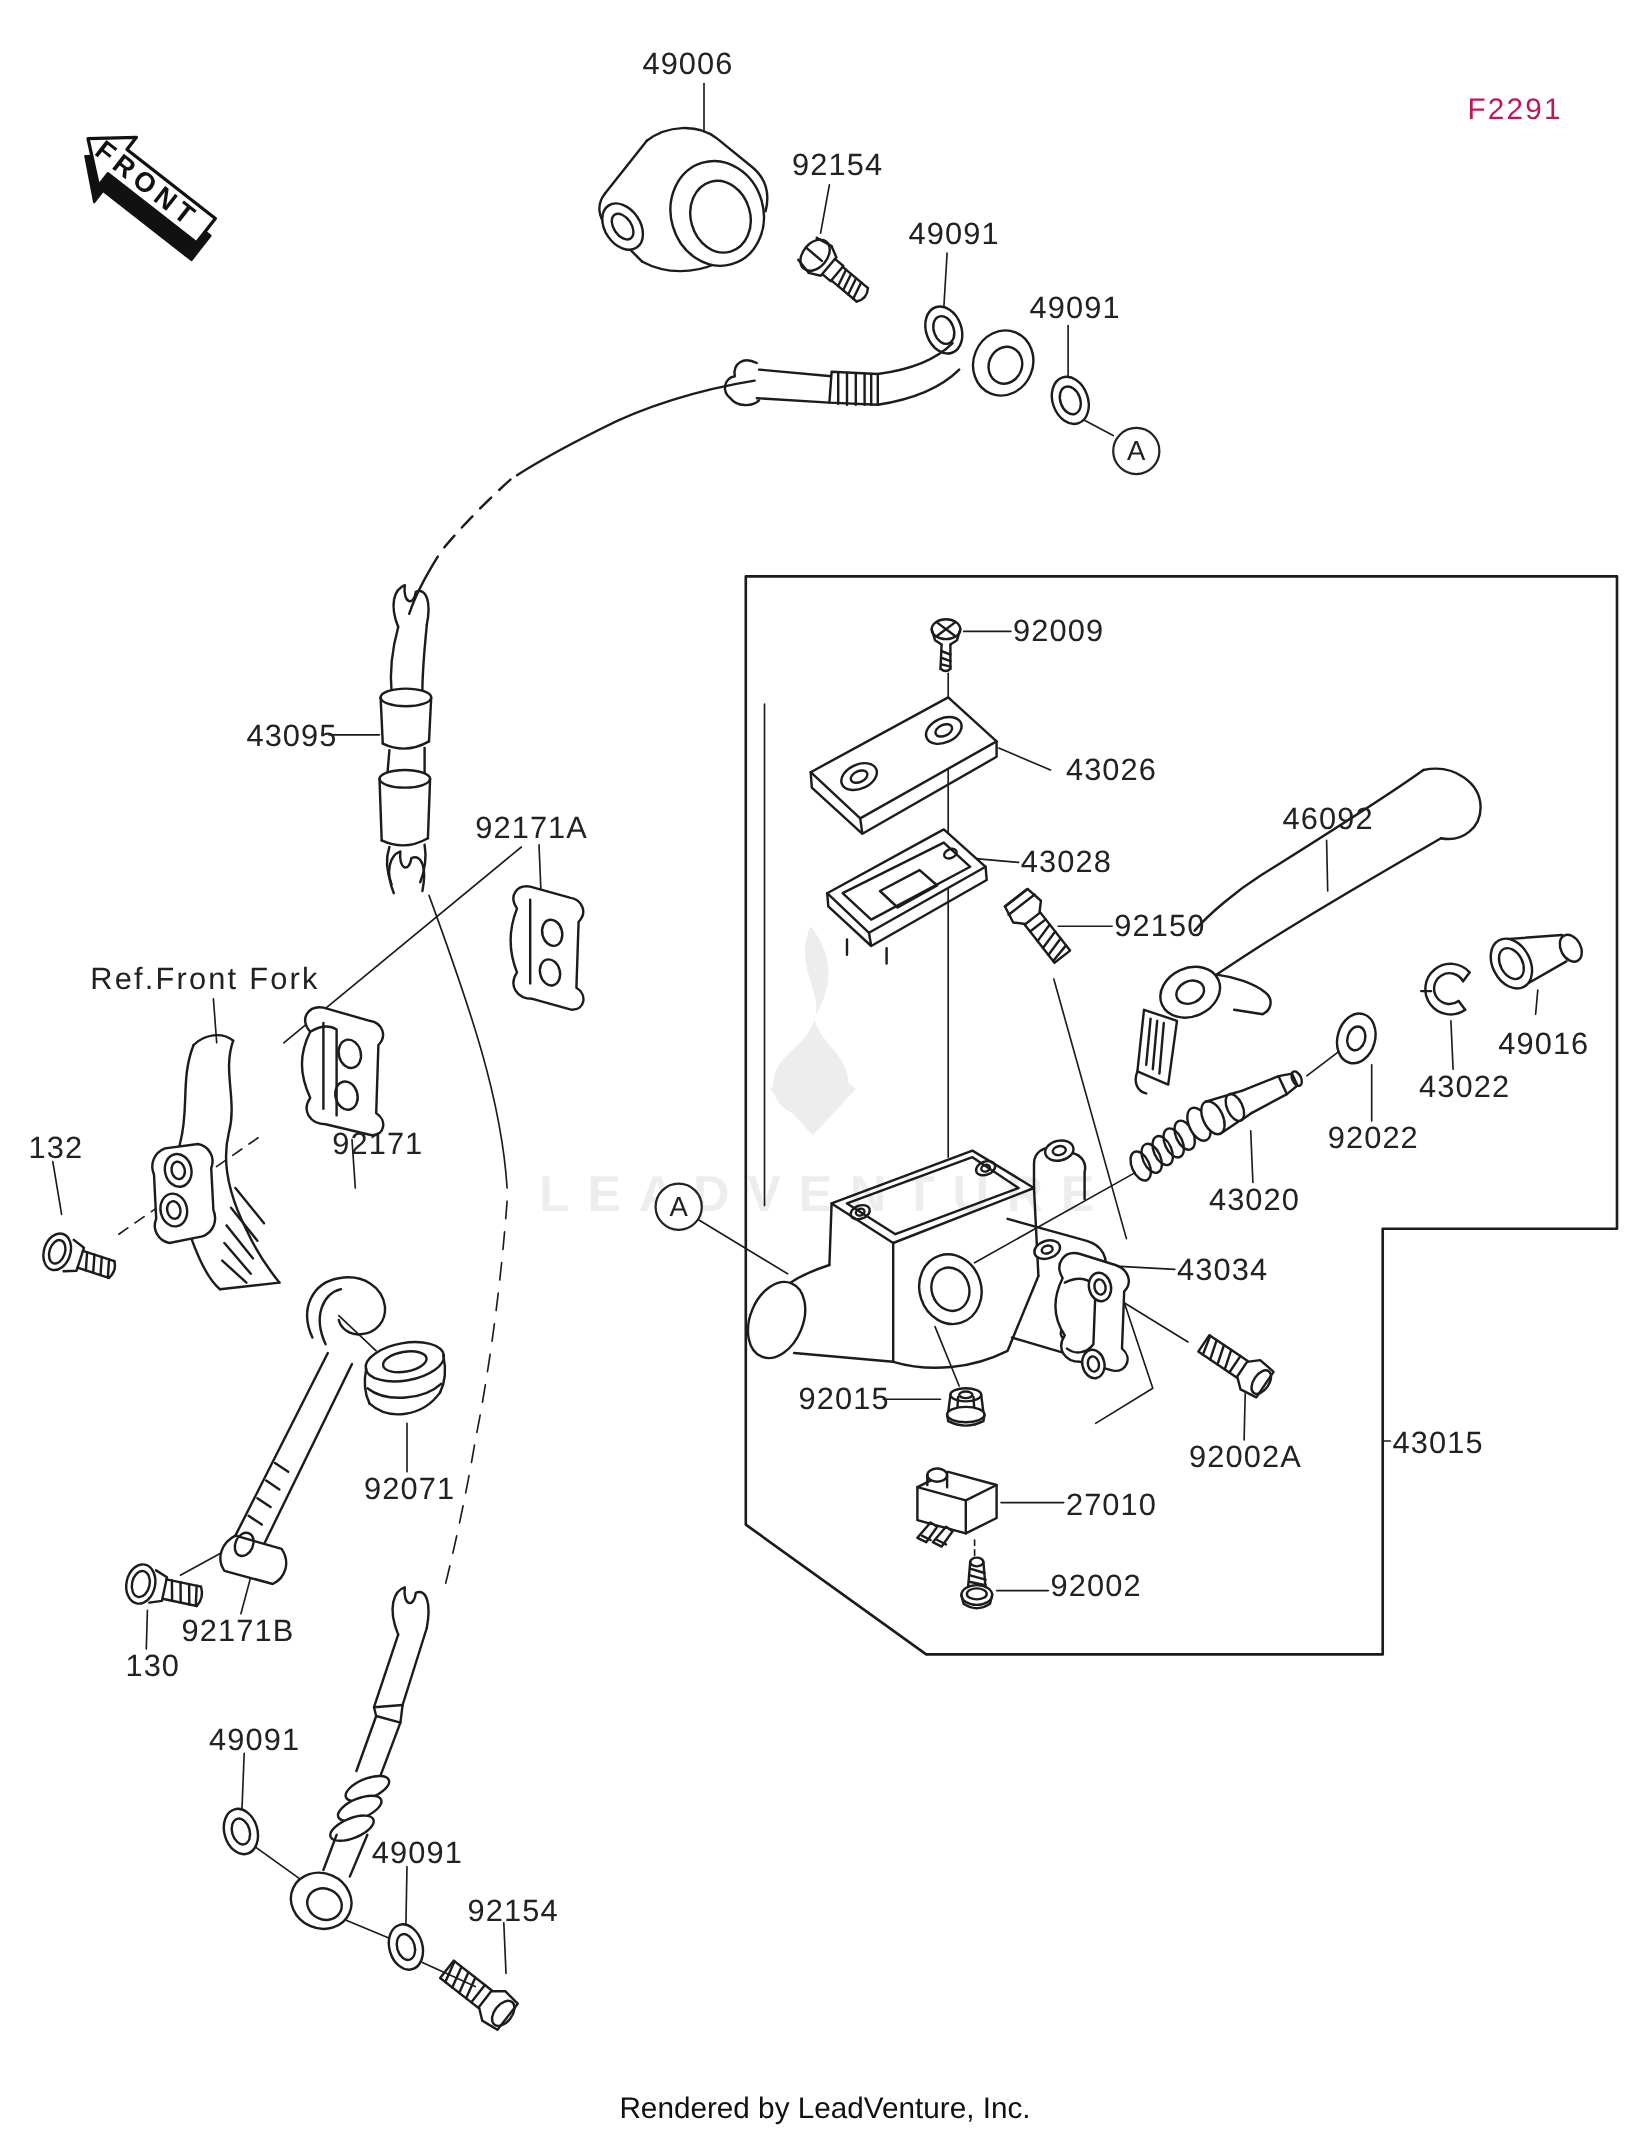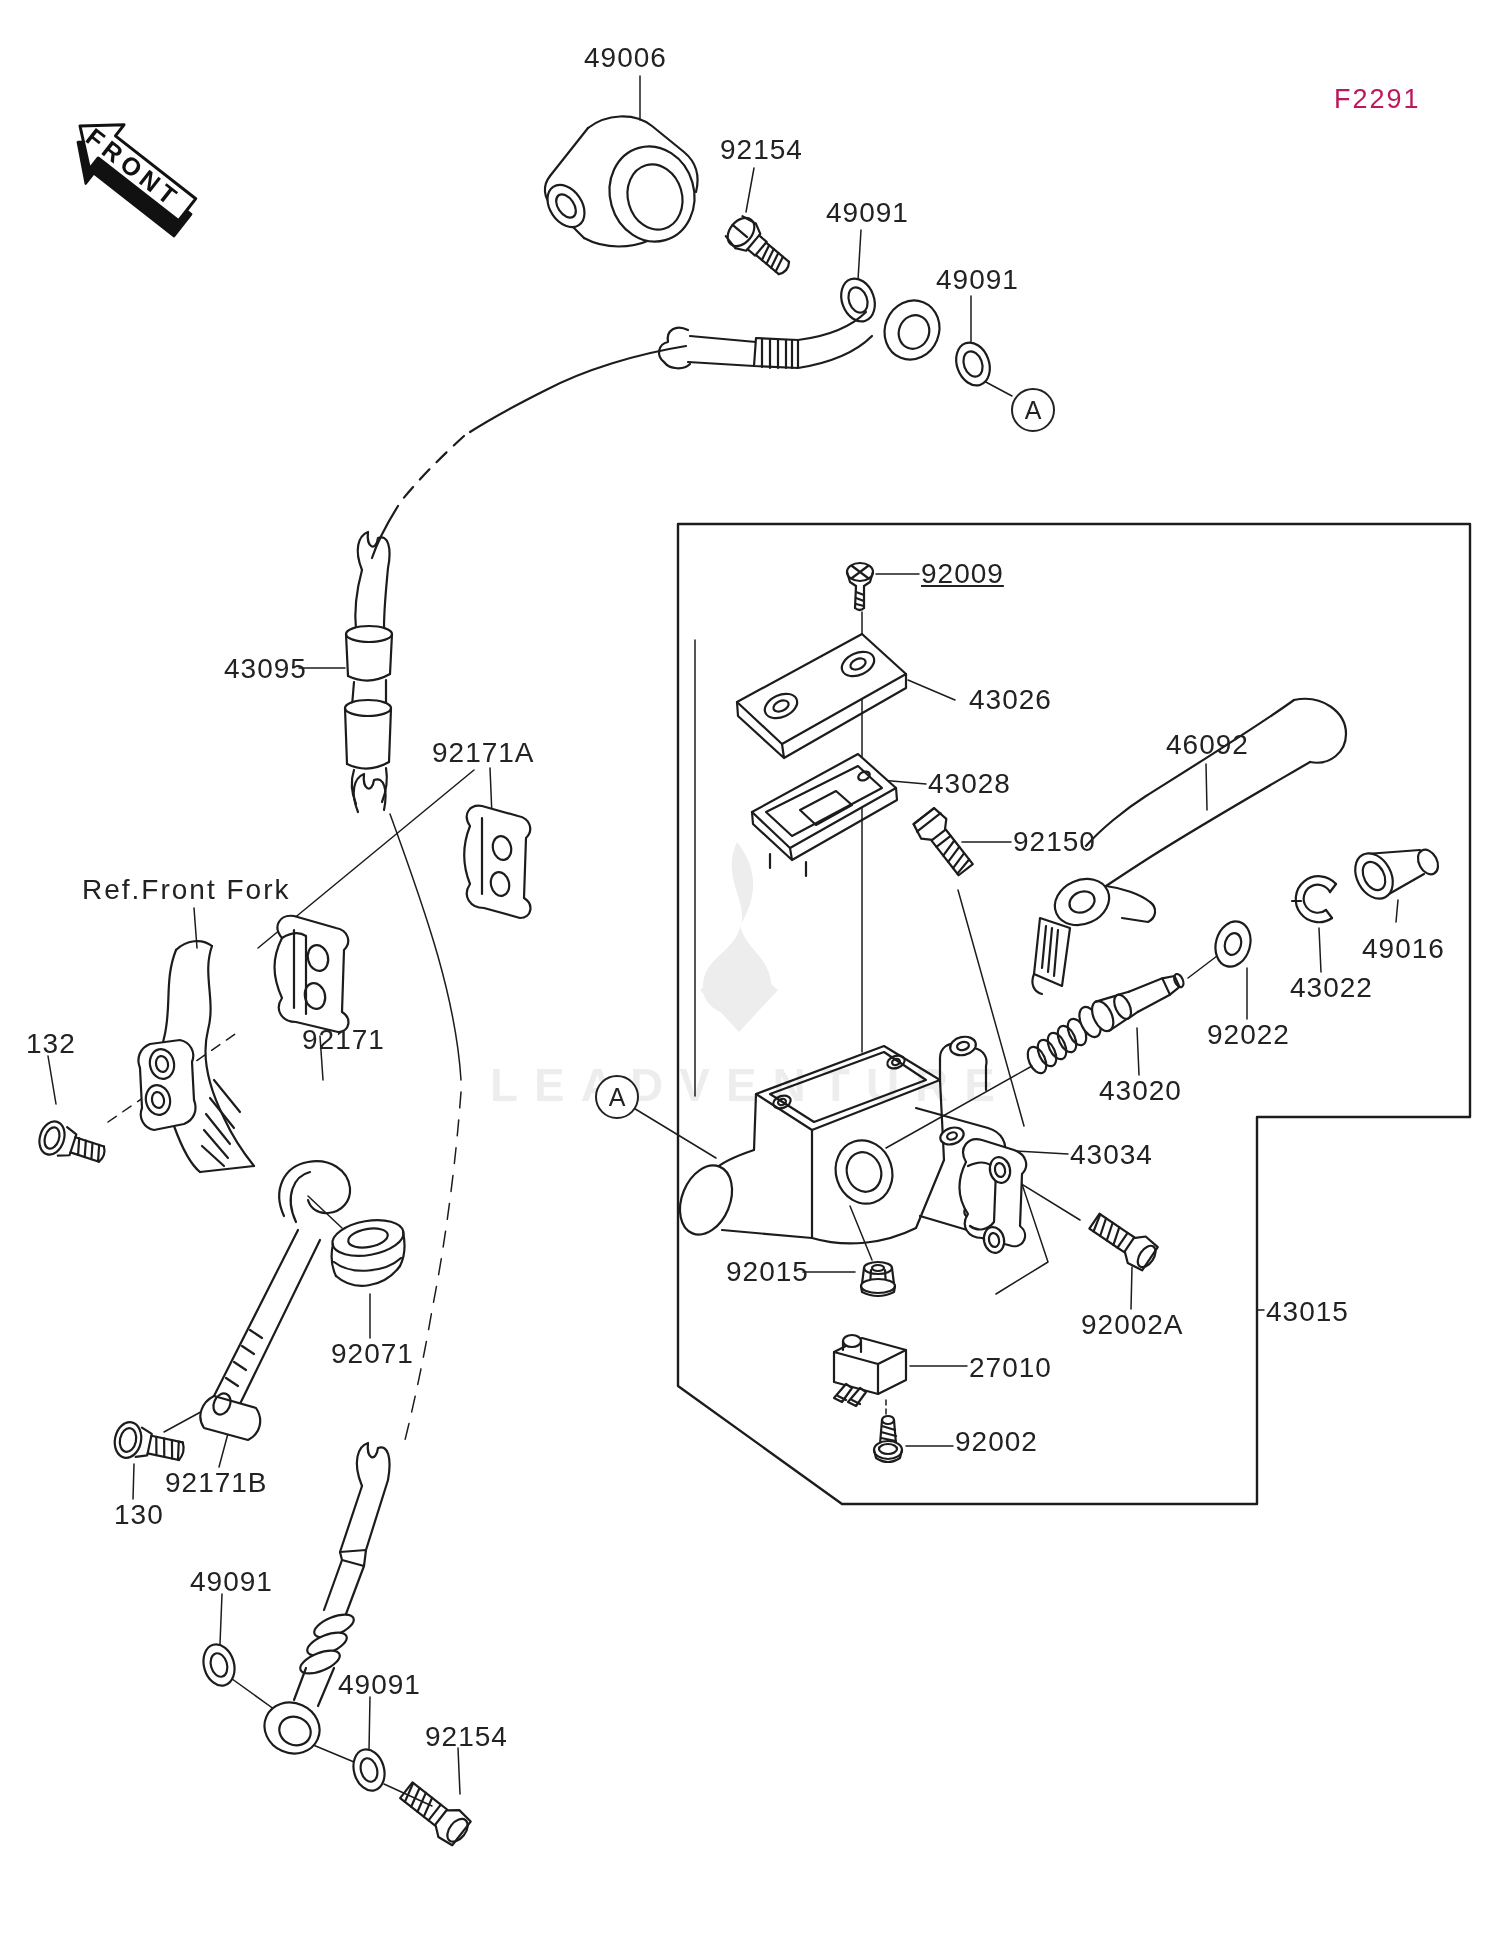--- a/index.html
+++ b/index.html
@@ -418,21 +418,21 @@
 
   <div class="refnote" style="left:82px;top:876px;">Ref.Front Fork</div>
 
   <div class="marker" style="left:1011px;top:388px;">A</div>
   <div class="marker" style="left:595px;top:1075px;">A</div>
 
   <div class="pn" style="left:584px;top:44px;">49006</div>
   <div class="pn" style="left:720px;top:136px;">92154</div>
   <div class="pn" style="left:826px;top:199px;">49091</div>
   <div class="pn" style="left:936px;top:266px;">49091</div>
-  <div class="pn" style="left:921px;top:560px;text-decoration:underline;">92009</div>
+  <div class="pn" style="left:921px;top:560px;">92009</div>
   <div class="pn" style="left:957px;top:686px;margin-left:12px;">43026</div>
   <div class="pn" style="left:928px;top:770px;">43028</div>
   <div class="pn" style="left:1013px;top:828px;">92150</div>
   <div class="pn" style="left:1166px;top:731px;">46092</div>
   <div class="pn" style="left:1362px;top:923px;margin-top:12px;">49016</div>
   <div class="pn" style="left:1290px;top:974px;">43022</div>
   <div class="pn" style="left:1207px;top:1021px;">92022</div>
   <div class="pn" style="left:1099px;top:1077px;">43020</div>
   <div class="pn" style="left:1070px;top:1141px;">43034</div>
   <div class="pn" style="left:1081px;top:1311px;">92002A</div>
@@ -444,14 +444,15 @@
   <div class="pn" style="left:432px;top:739px;">92171A</div>
   <div class="pn" style="left:302px;top:1026px;">92171</div>
   <div class="pn" style="left:26px;top:1030px;">132</div>
   <div class="pn" style="left:331px;top:1340px;">92071</div>
   <div class="pn" style="left:165px;top:1469px;">92171B</div>
   <div class="pn" style="left:114px;top:1501px;">130</div>
   <div class="pn" style="left:190px;top:1568px;">49091</div>
   <div class="pn" style="left:338px;top:1671px;">49091</div>
   <div class="pn" style="left:425px;top:1723px;">92154</div>
 
+  <div class="footer">Rendered by LeadVenture, Inc.</div>
 
 </div>
 
 </body></html>

